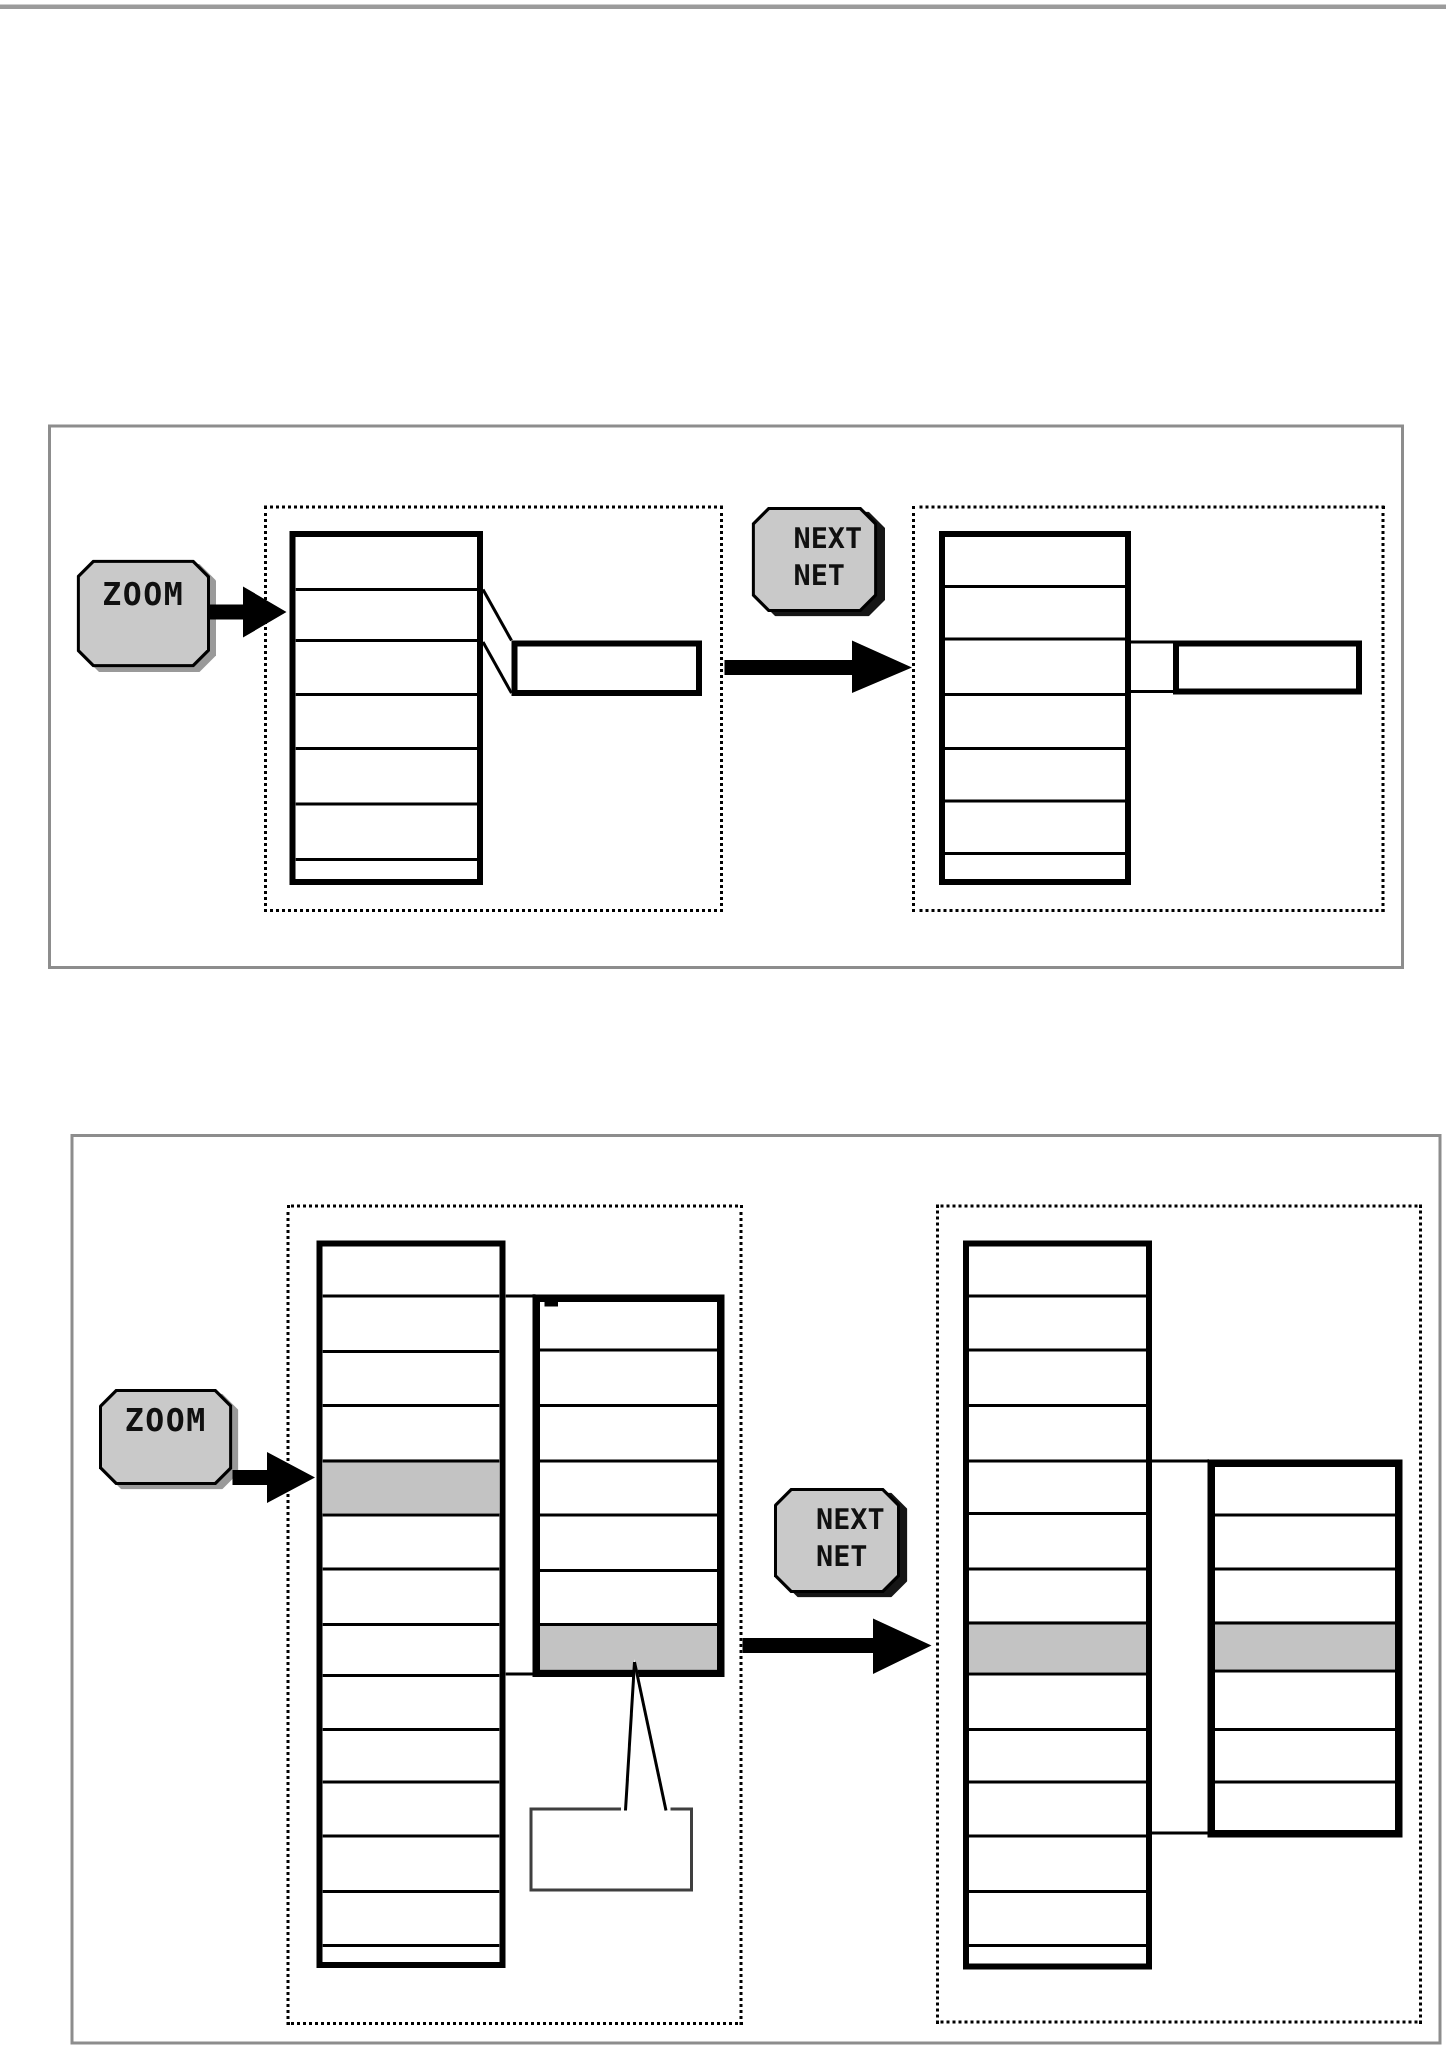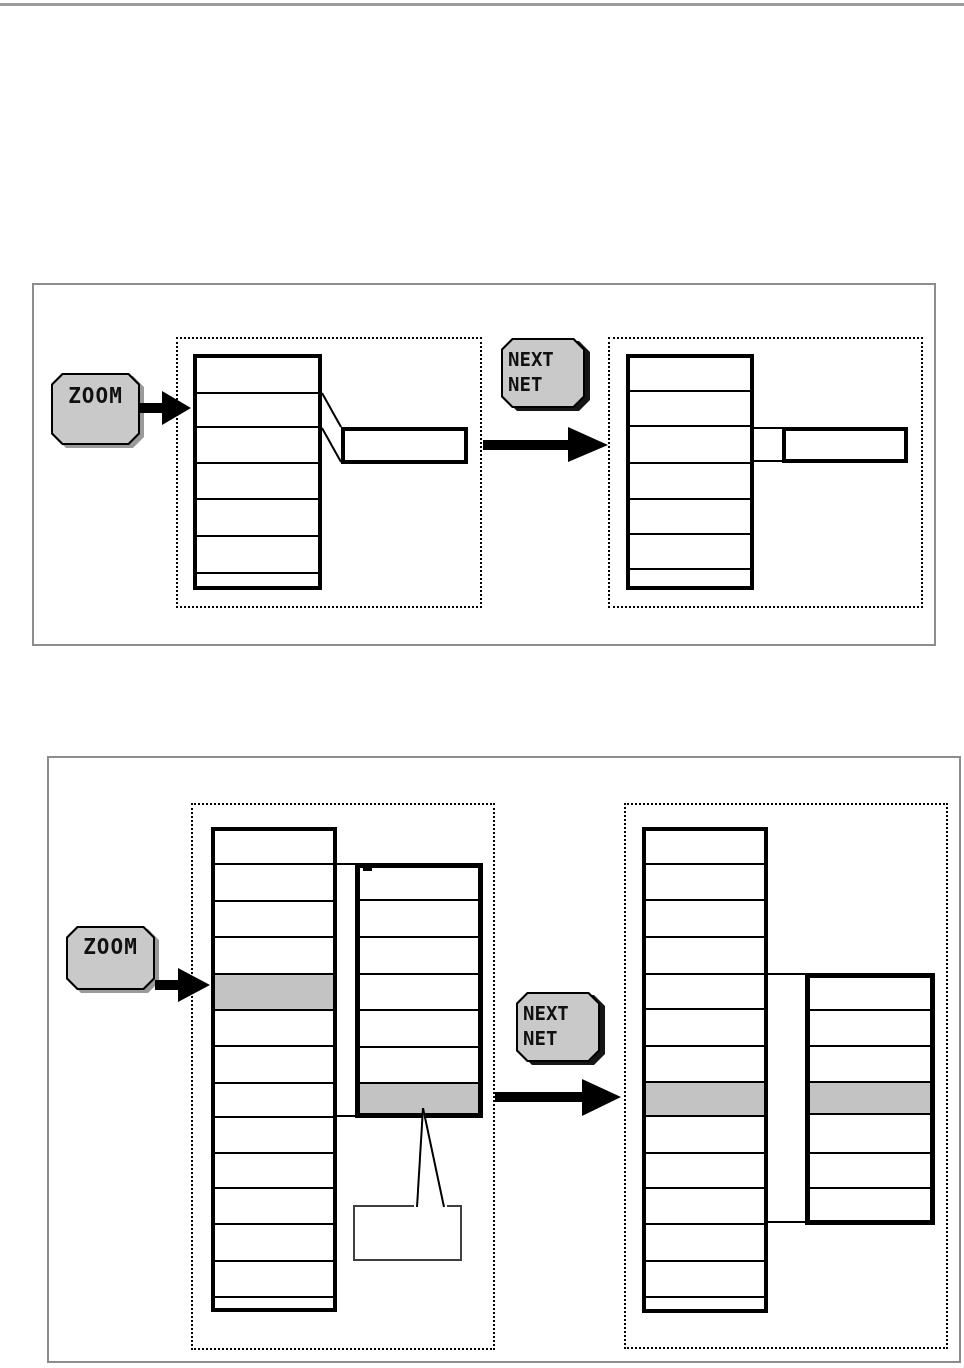--- a/index.html
+++ b/index.html
@@ -31,21 +31,21 @@
   .next-key .key-shadow{transform:translate(5px,3px);background:#161616;}
   .key-face{position:absolute;inset:0;background:#000;
     clip-path:polygon(11px 0,calc(100% - 11px) 0,100% 11px,100% calc(100% - 11px),
       calc(100% - 11px) 100%,11px 100%,0 calc(100% - 11px),0 11px);}
   .key-inner{position:absolute;inset:2px;background:#c9c9c9;
     clip-path:polygon(10px 0,calc(100% - 10px) 0,100% 10px,100% calc(100% - 10px),
       calc(100% - 10px) 100%,10px 100%,0 calc(100% - 10px),0 10px);}
   .key-label{display:block;font-family:"DejaVu Sans Mono",monospace;font-weight:700;
     color:#101010;font-size:21px;letter-spacing:1px;text-align:center;padding-top:9px;}
   .next-key .key-label{font-size:19px;letter-spacing:0;line-height:25px;text-align:left;
-    padding:0 0 0 5px;}
+    padding:0 0 0 26px;}
   .next-key .key-label.first{padding-top:7px;}
   #btn-zoom-top{left:51px;top:373px;width:89px;height:72px;}
   #btn-next-top{left:501px;top:338px;width:84px;height:70px;}
   #btn-zoom-bottom{left:66px;top:926px;width:89px;height:64px;}
   #btn-zoom-bottom .key-label{padding-top:7px;}
   #btn-next-bottom{left:516px;top:992px;width:84px;height:70px;}
 
   #overlay{position:absolute;left:0;top:0;z-index:5;pointer-events:none;}
 </style>
 </head>

